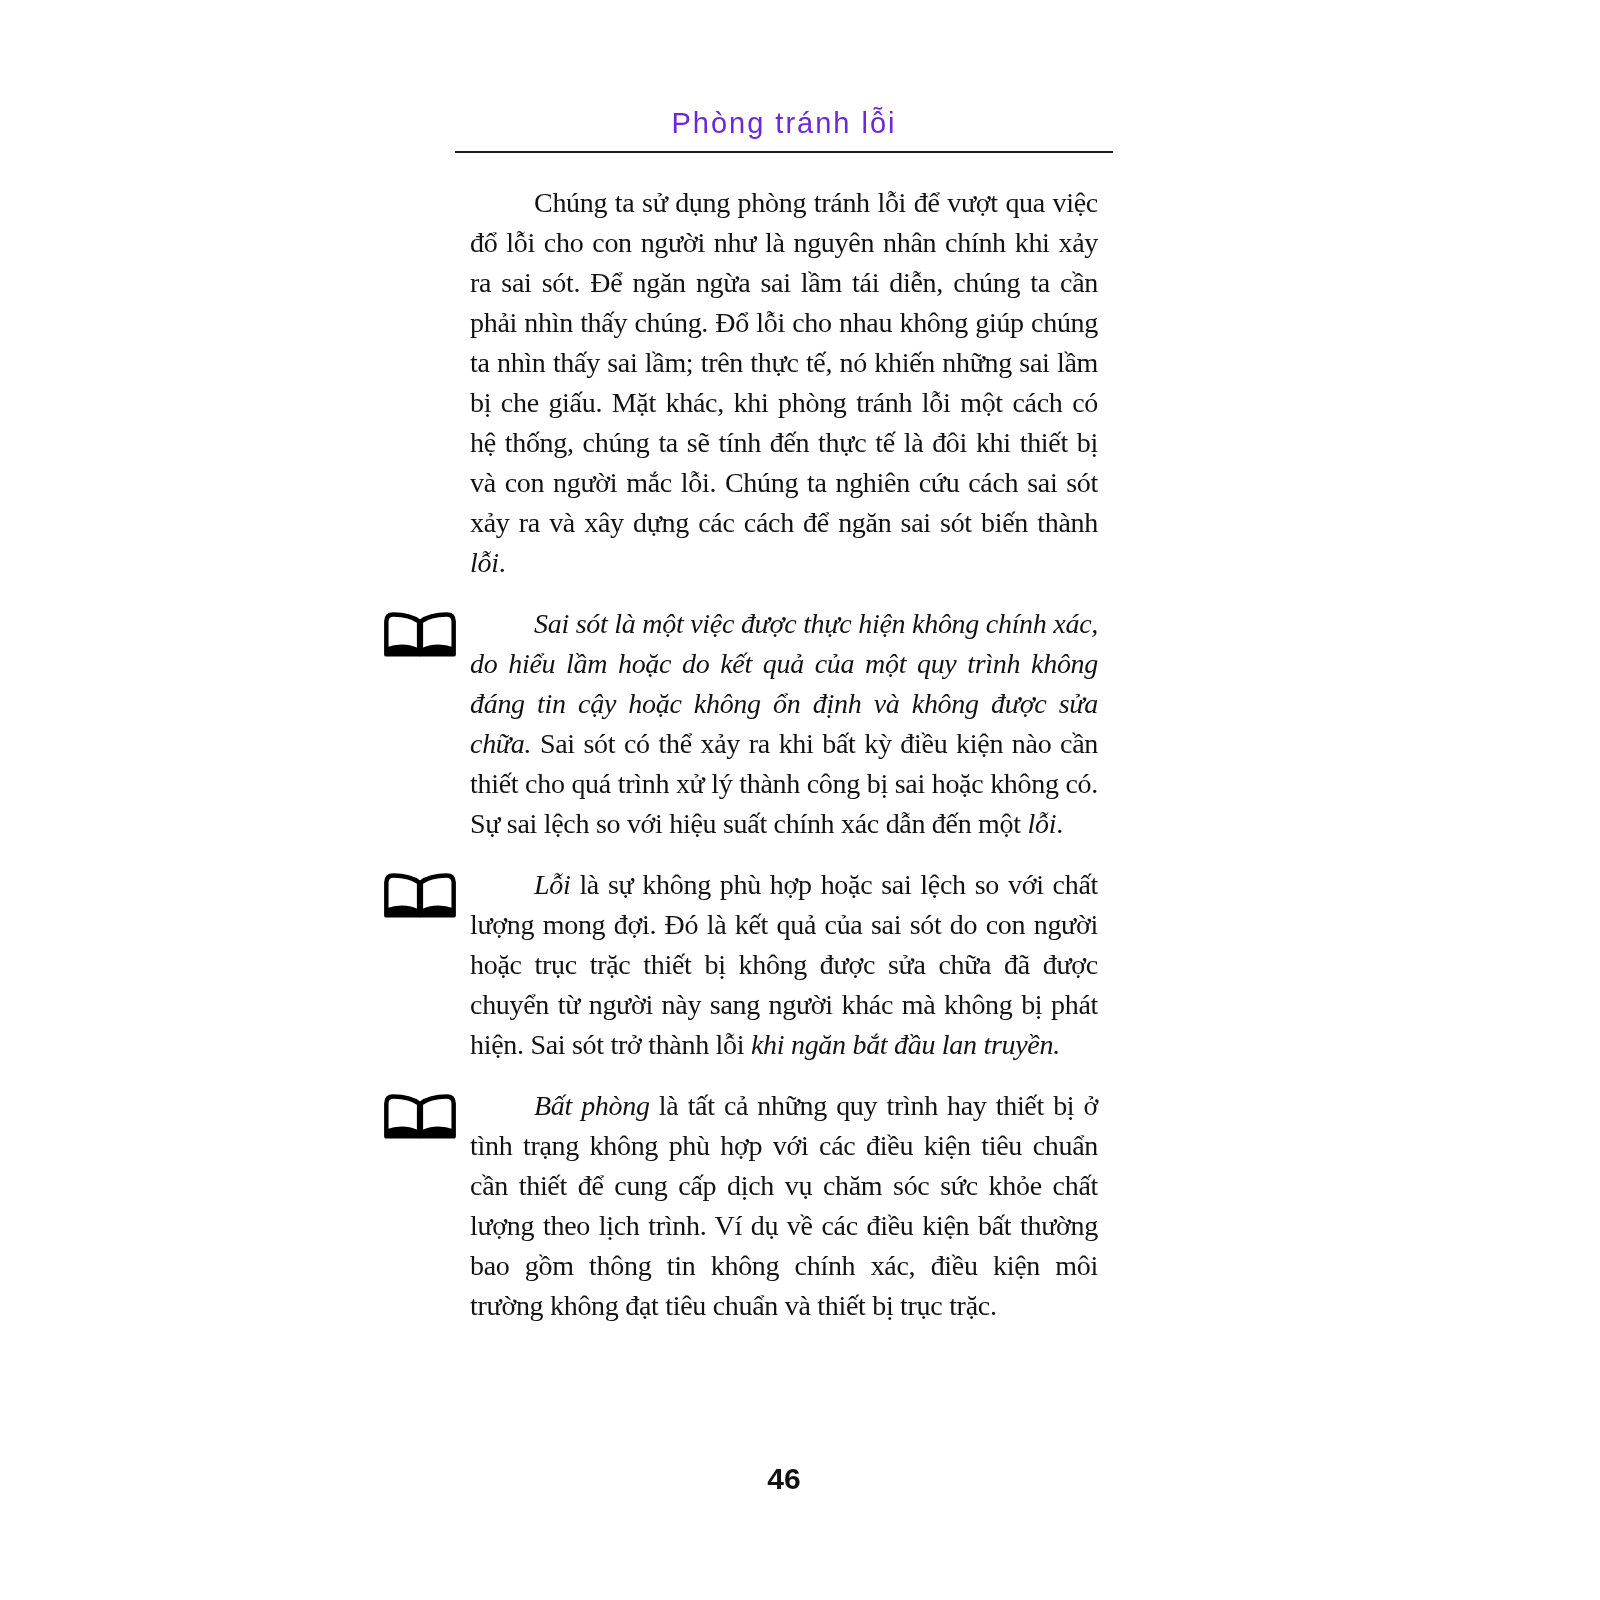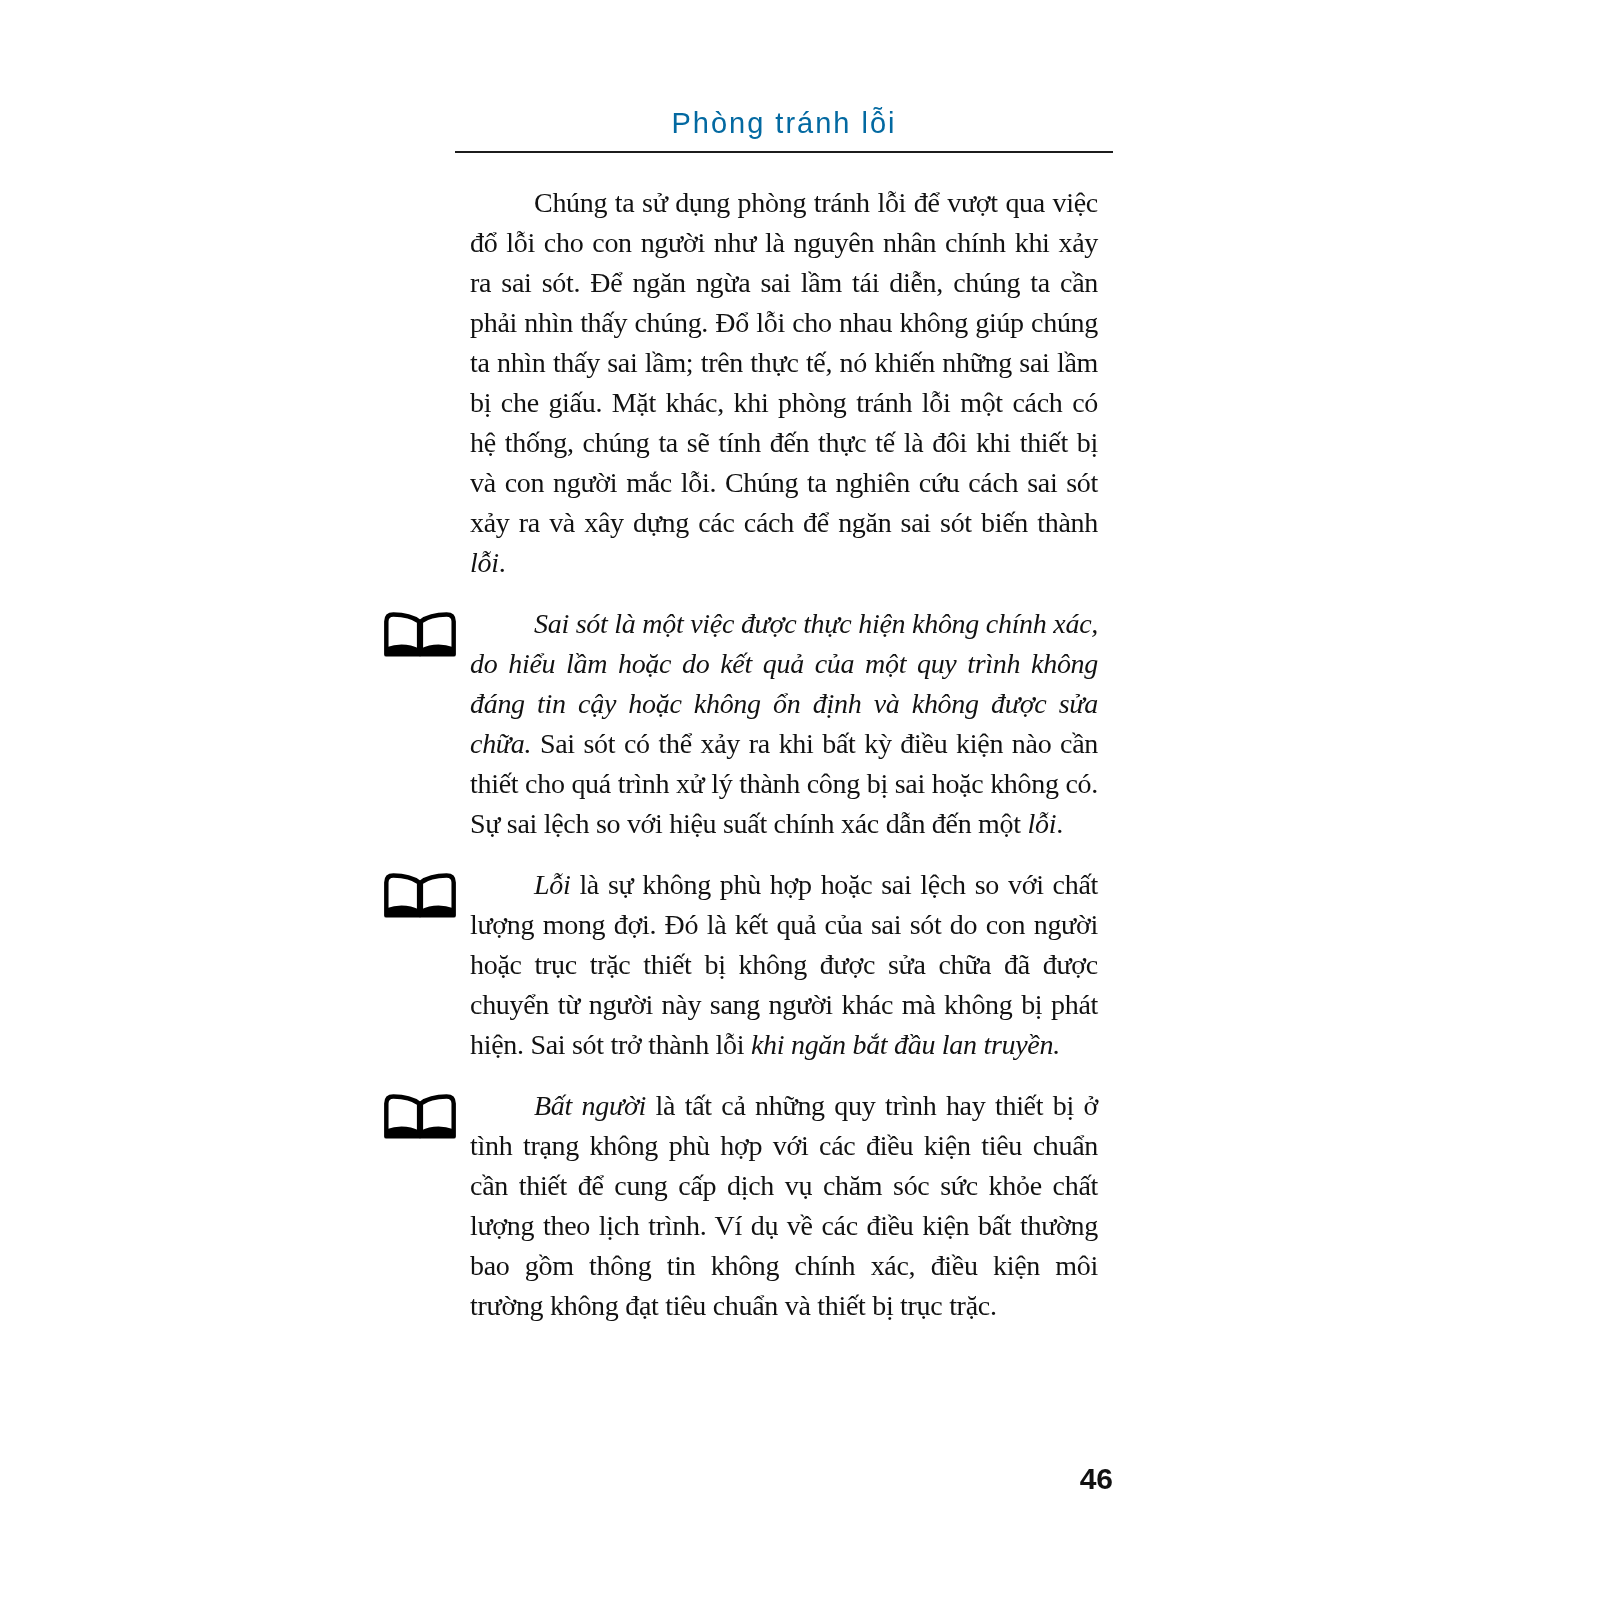--- a/index.html
+++ b/index.html
@@ -20,21 +20,21 @@
     left: 455px;
     top: 106px;
     width: 658px;
   }
   .header-title {
     text-align: center;
     font-family: "Liberation Sans", sans-serif;
     font-size: 29px;
     font-weight: 400;
     letter-spacing: 2px;
-    color: #0369a1;
+    color: #6d28d9;
     line-height: 34px;
   }
   .divider-rule {
     margin-top: 11px;
     height: 2px;
     background: #1c1c1c;
   }
   .body-text {
     margin-top: 30px;
     font-size: 28px;
@@ -65,21 +65,21 @@
   .book-icon svg {
     display: block;
     width: 100%;
     height: 100%;
   }
   .page-number {
     position: absolute;
     top: 1462px;
     left: 455px;
     width: 658px;
-    text-align: right;
+    text-align: center;
     font-family: "Liberation Sans", sans-serif;
     font-weight: 700;
     font-size: 30px;
     color: #111111;
   }
 </style>
 </head>
 <body>
 
 <div class="page">
@@ -122,21 +122,21 @@
 
       <div class="para-wrap">
         <span class="book-icon">
           <svg viewBox="0 0 88 58" xmlns="http://www.w3.org/2000/svg">
             <path d="M6 52 L6 15 Q6 7 14 7 Q33 7 43 15 L43 52 Z" fill="#ffffff" stroke="#000000" stroke-width="5" stroke-linejoin="round"></path>
             <path d="M82 52 L82 15 Q82 7 74 7 Q55 7 45 15 L45 52 Z" fill="#ffffff" stroke="#000000" stroke-width="5" stroke-linejoin="round"></path>
             <path d="M6 52 L6 44 Q26 37 44 46 L44 52 Z" fill="#000000"></path>
             <path d="M82 52 L82 44 Q62 37 44 46 L44 52 Z" fill="#000000"></path>
           </svg>
         </span>
-        <p class="para"><span class="seg italic">Bất người</span><span class="seg"> là tất cả những quy trình hay thiết bị ở tình trạng không phù hợp với các điều kiện tiêu chuẩn cần thiết để cung cấp dịch vụ chăm sóc sức khỏe chất lượng theo lịch trình. Ví dụ về các điều kiện bất thường bao gồm thông tin không chính xác, điều kiện môi trường không đạt tiêu chuẩn và thiết bị trục trặc.</span></p>
+        <p class="para"><span class="seg italic">Bất phòng</span><span class="seg"> là tất cả những quy trình hay thiết bị ở tình trạng không phù hợp với các điều kiện tiêu chuẩn cần thiết để cung cấp dịch vụ chăm sóc sức khỏe chất lượng theo lịch trình. Ví dụ về các điều kiện bất thường bao gồm thông tin không chính xác, điều kiện môi trường không đạt tiêu chuẩn và thiết bị trục trặc.</span></p>
       </div>
 
 
     </div>
   </div>
 
   <div class="page-number">46</div>
 
 </div>
 

